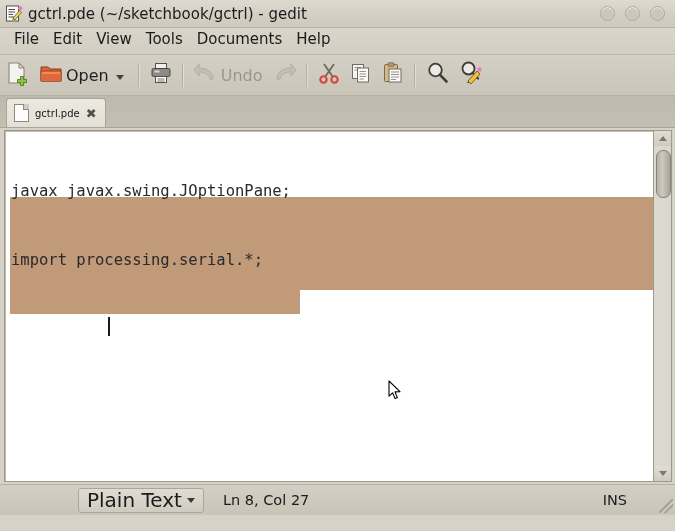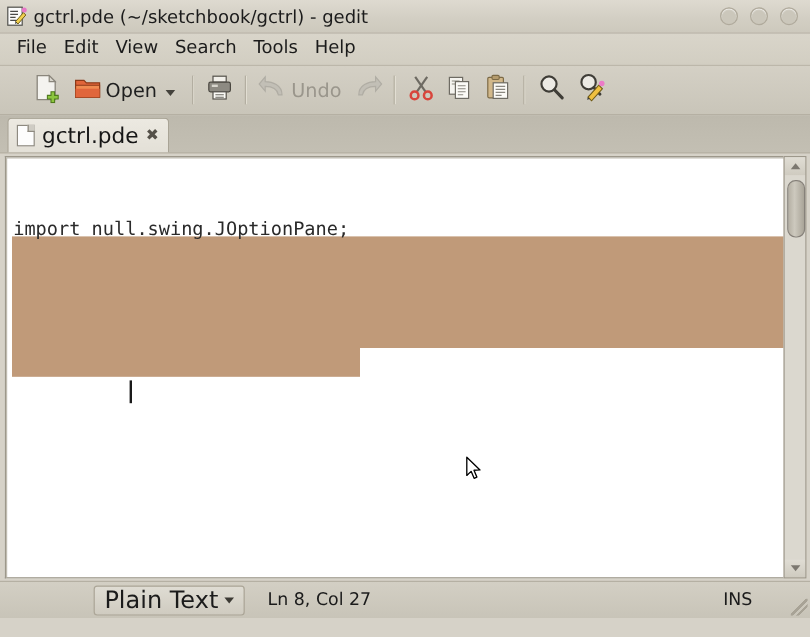--- a/index.html
+++ b/index.html
@@ -81,21 +81,21 @@
     cursor: default;
   }
 
   
   .toolbar {
     height: 41px;
     background: linear-gradient(to bottom,#d4d0c5 0%, #c9c5b9 100%);
     border-bottom: 1px solid #b5b0a3;
     display: flex;
     align-items: center;
-    padding-left: 22px;
+    padding-left: 0;
     box-sizing: border-box;
   }
   .tb-btn {
     display: flex;
     align-items: center;
     height: 34px;
     padding: 0 4px;
     border-radius: 3px;
     cursor: default;
   }
@@ -151,21 +151,21 @@
   .tab-doc-icon:after {
     content: "";
     position: absolute;
     right: -1px; top: -1px;
     width: 5px; height: 5px;
     background: #cfccc4;
     border-left: 1px solid #8e8a80;
     border-bottom: 1px solid #8e8a80;
   }
   .tab-label {
-    font-size: 18px;
+    font-size: 10px;
     color: #161616;
     white-space: nowrap;
   }
   .tab-close {
     font-size: 13px;
     color: #555149;
     line-height: 1;
     font-weight: bold;
     cursor: default;
   }
@@ -358,22 +358,22 @@
       <span class="win-btn"></span>
       <span class="win-btn"></span>
       <span class="win-btn"></span>
     </span>
   </div>
 
   <div class="menubar">
     <span class="menu-item">File</span>
     <span class="menu-item">Edit</span>
     <span class="menu-item">View</span>
-    <span class="menu-item">Search</span>
     <span class="menu-item">Tools</span>
+    <span class="menu-item">Documents</span>
     <span class="menu-item">Help</span>
   </div>
 
   <div class="toolbar">
 
     <span class="tb-btn">
       <span>
         <svg width="26" height="26" viewBox="0 0 26 26">
           <path d="M5 3 h10 l5 5 v15 h-15 z" fill="#f4f3ef" stroke="#8a867c" stroke-width="1.1"></path>
           <path d="M15 3 v5 h5 z" fill="#d8d5cc" stroke="#8a867c" stroke-width="1"></path>
@@ -504,21 +504,22 @@
     </div>
   </div>
 
   <div class="editor-wrap">
     <div class="editor-frame">
 
       <div class="sel-block"></div>
       <div class="sel-partial"></div>
 
       <div class="code">
-        <span class="ln">import null.swing.JOptionPane;</span>
+        <span class="ln">javax javax.swing.JOptionPane;</span>
+        <span class="ln">import processing.serial.*;</span>
         <span class="ln"></span>
         <span class="ln selected-text">Serial port = null;</span>
         <span class="ln selected-text"></span>
         
         
         
         
         
         
         

